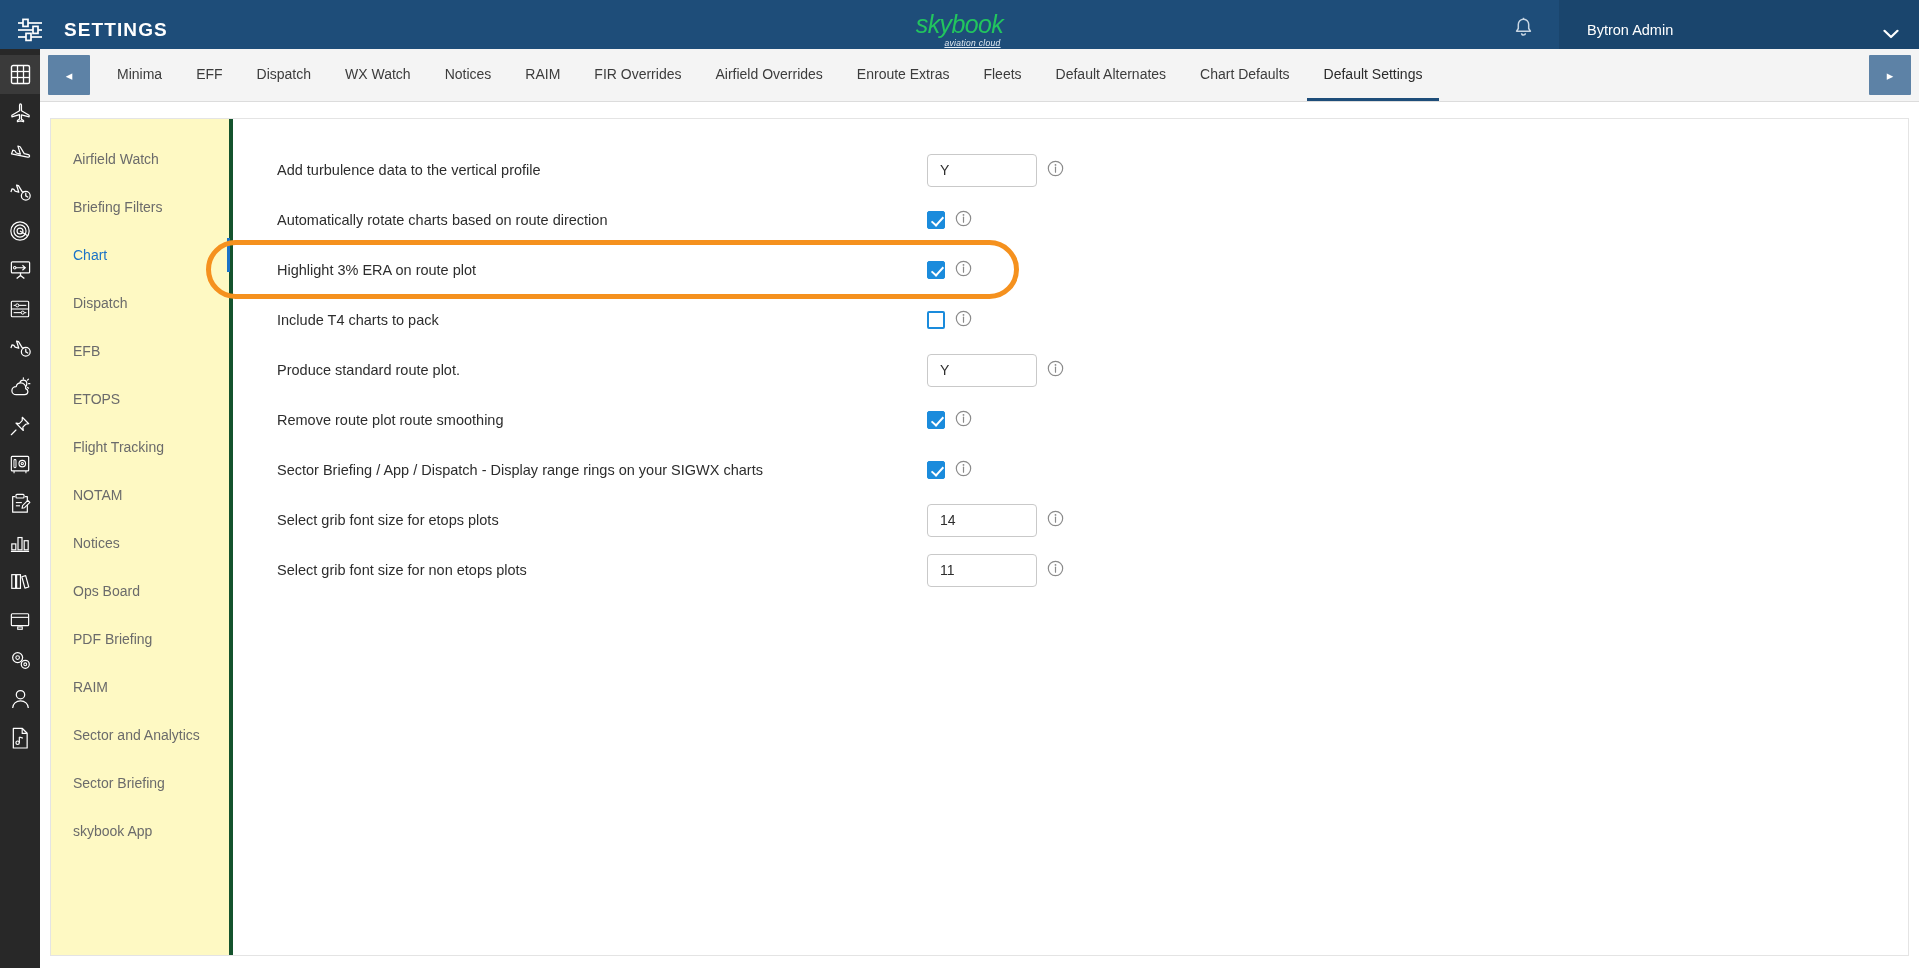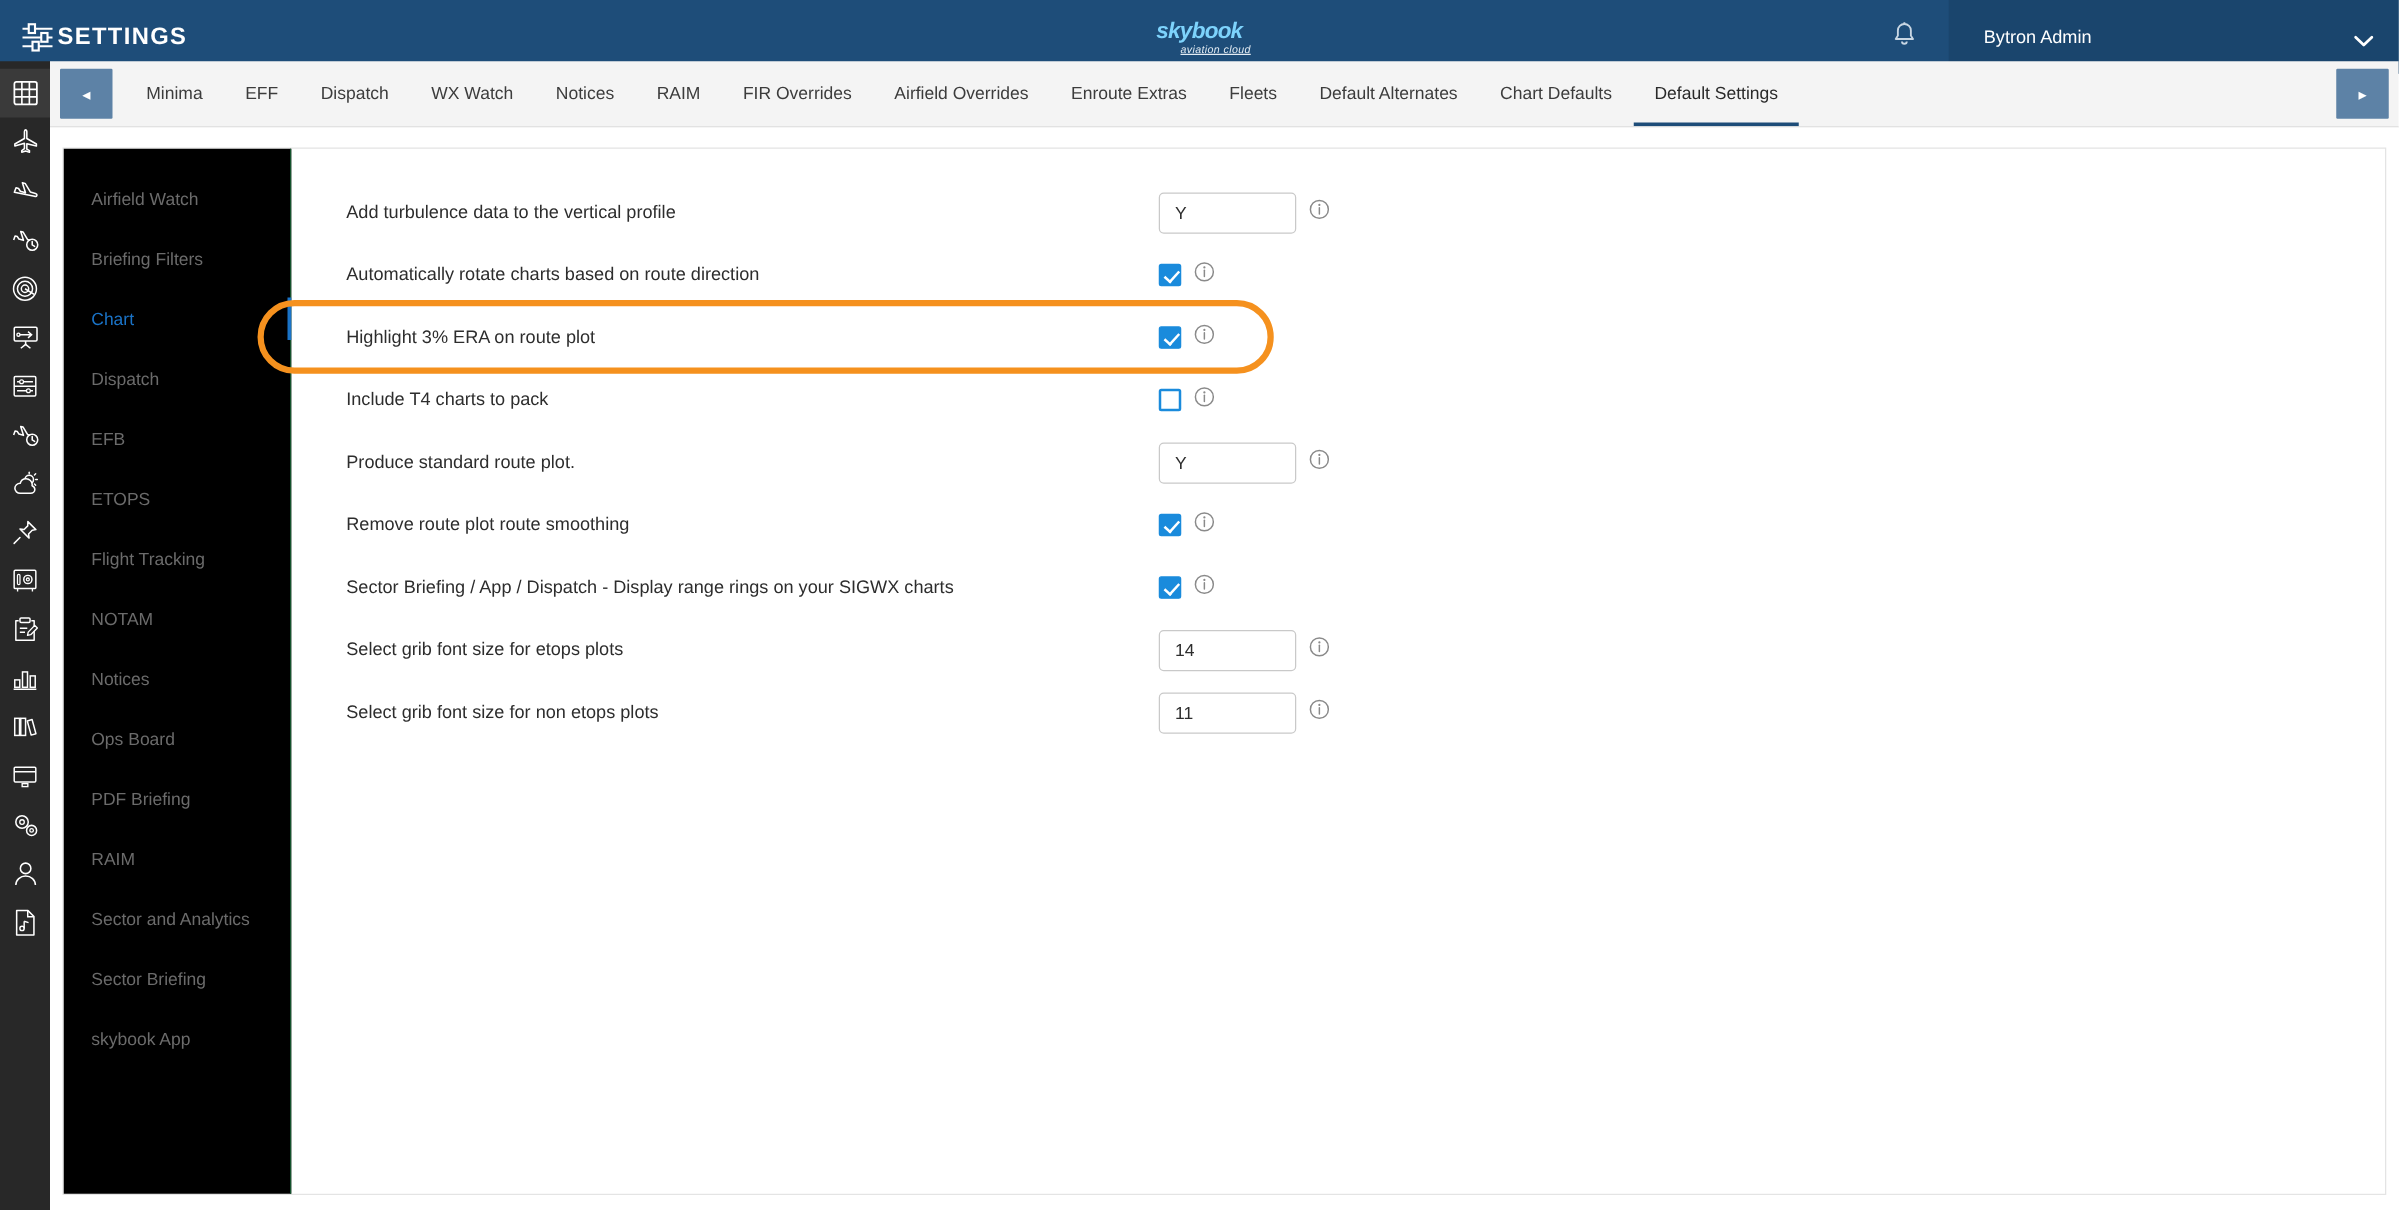--- a/index.html
+++ b/index.html
@@ -14,34 +14,34 @@
   
   #app { position: relative; width: 1919px; height: 968px; background:#ffffff; }
 
   
   .topbar {
     position: absolute; top: 0; left: 0; width: 1919px; height: 59px;
     background: #1e4d79;
     display: flex; align-items: center;
   }
   .topbar-left {
-    display: flex; align-items: center; 
+    display: flex; align-items: center; gap: 18px;
     padding-left: 16px; width: 420px; height: 59px;
   }
   .settings-icon { width: 30px; height: 28px; flex: 0 0 auto; }
   .topbar-title {
     color: #ffffff; font-size: 19px; font-weight: bold; letter-spacing: 1.1px;
   }
   .brand {
     position: absolute; left: 0; right: 0; top: 0; height: 59px;
     display: flex; flex-direction: column; align-items: center; justify-content: center;
     pointer-events: none;
   }
   .brand-name {
-    color: #7dd3fc; font-size: 18px; font-weight: bold; font-style: italic;
+    color: #22c55e; font-size: 25px; font-weight: normal; font-style: italic;
     letter-spacing: -0.6px; line-height: 1;
   }
   .brand-sub {
     color: #e3ecf4; font-size: 8.5px; font-style: italic; letter-spacing: .3px;
     margin-top: 1px; margin-left: 26px; text-decoration: underline;
   }
   .topbar-right {
     margin-left: auto; display: flex; align-items: center; height: 59px;
   }
   .bell-wrap {
@@ -98,22 +98,22 @@
     background: #ffffff;
   }
   .content-card {
     position: absolute; left: 10px; top: 16px; width: 1859px; height: 838px;
     background: #ffffff; border: 1px solid #e4e4e4;
     display: flex;
   }
 
   
   .side {
-    width: 182px; flex: 0 0 182px; border-right: 1px solid #14532d;
-    padding-top: 16px; background: #000000;
+    width: 182px; flex: 0 0 182px; border-right: 4px solid #14532d;
+    padding-top: 16px; background: #fef9c3;
   }
   .side-item {
     position: relative; height: 48px; display: flex; align-items: center;
     padding-left: 22px; font-size: 14px; color: #6b6b6b; cursor: pointer;
   }
   .side-item.active { color: #1a73c7; }
   .side-item.active::after {
     content: ""; position: absolute; right: -1px; top: 7px;
     width: 3px; height: 34px; background: #1a73c7;
   }

